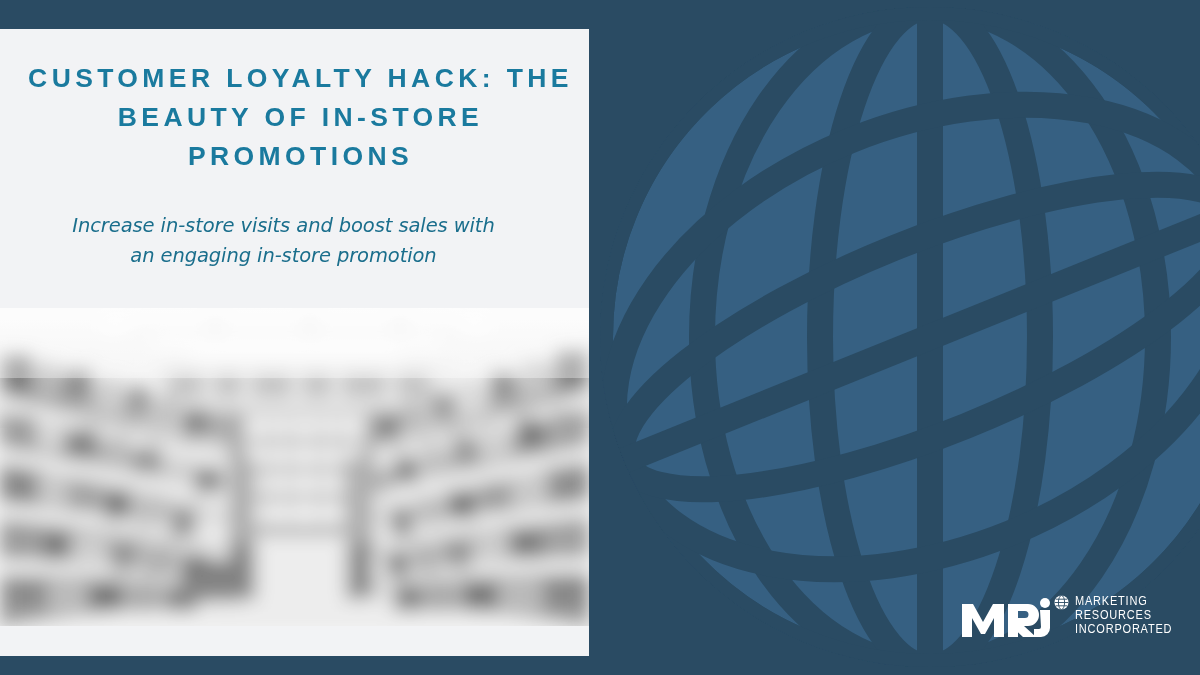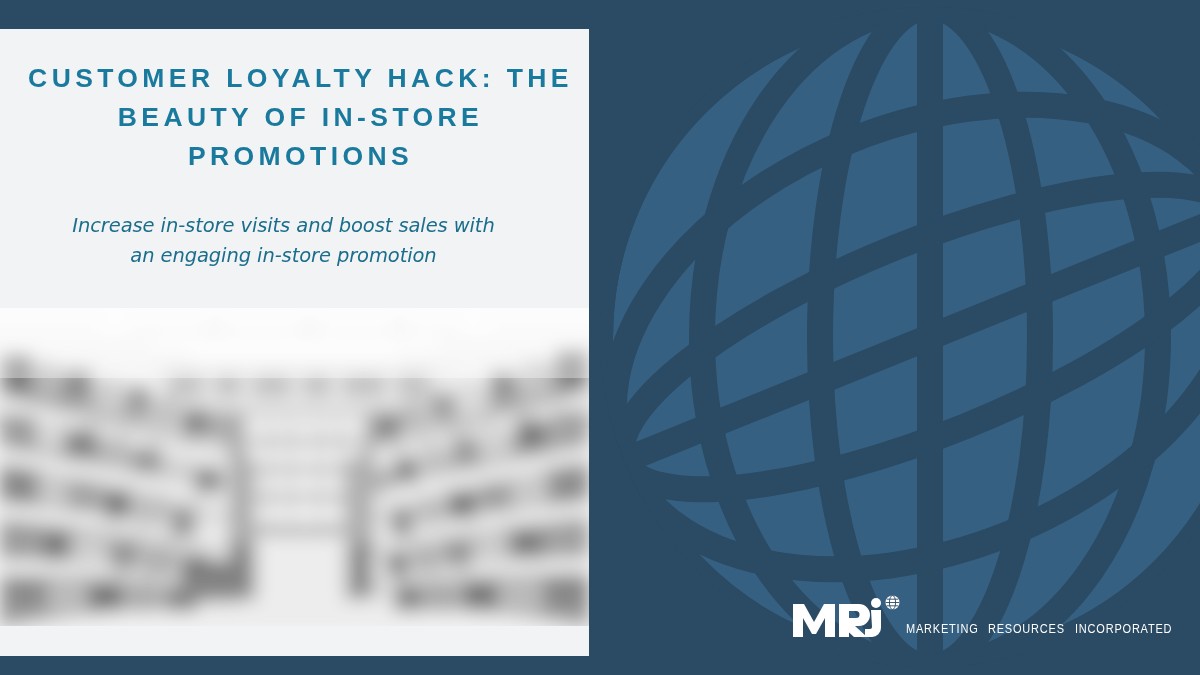--- a/index.html
+++ b/index.html
@@ -95,25 +95,24 @@
     right: 14px;
     bottom: 37px;
     display: flex;
     align-items: flex-end;
     gap: 4px;
     color: #ffffff;
   }
   #logo-mark { display: block; }
   #logo-word-stack {
     display: flex;
-    flex-direction: row;
+    flex-direction: column;
     justify-content: flex-end;
     line-height: 1.0;
     padding-bottom: 1px;
-    align-items: flex-end;
   }
   .logo-line {
     font-family: "Liberation Sans Narrow", "Liberation Sans", sans-serif;
     font-size: 12.5px;
     font-weight: 400;
     letter-spacing: 0.9px;
     color: #ffffff;
     transform: scaleX(0.88);
     transform-origin: left center;
     white-space: nowrap;

